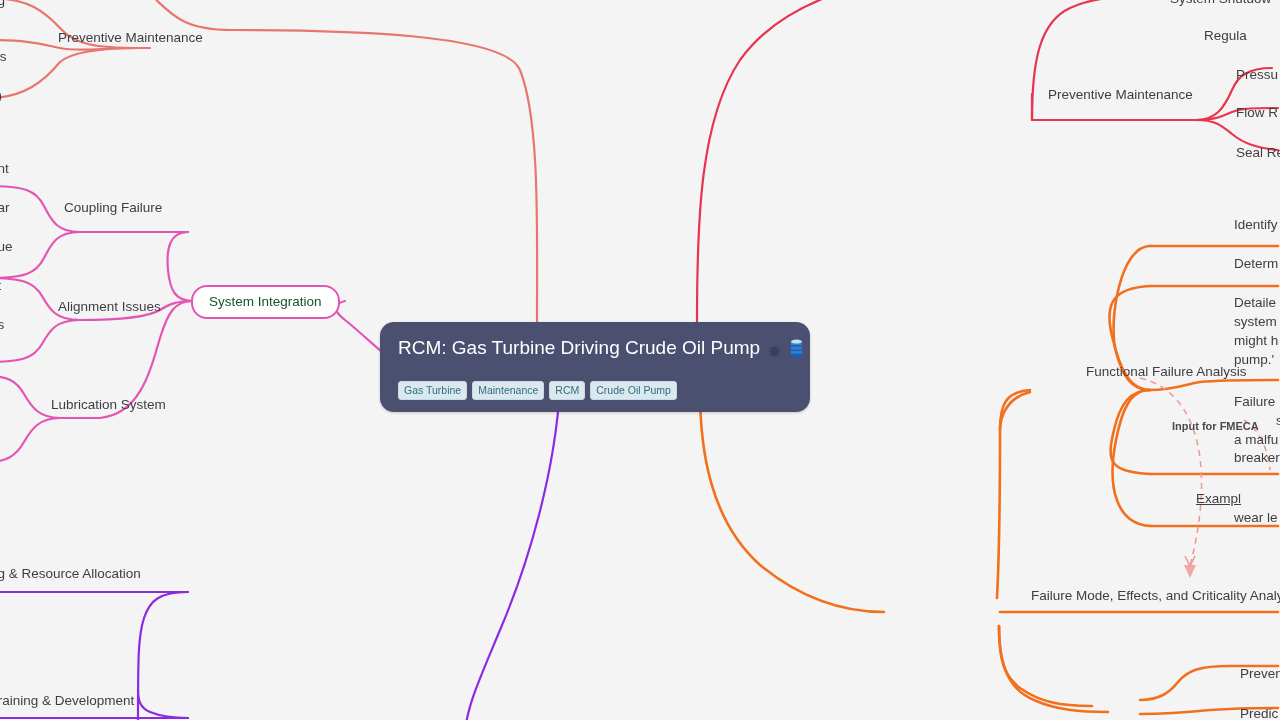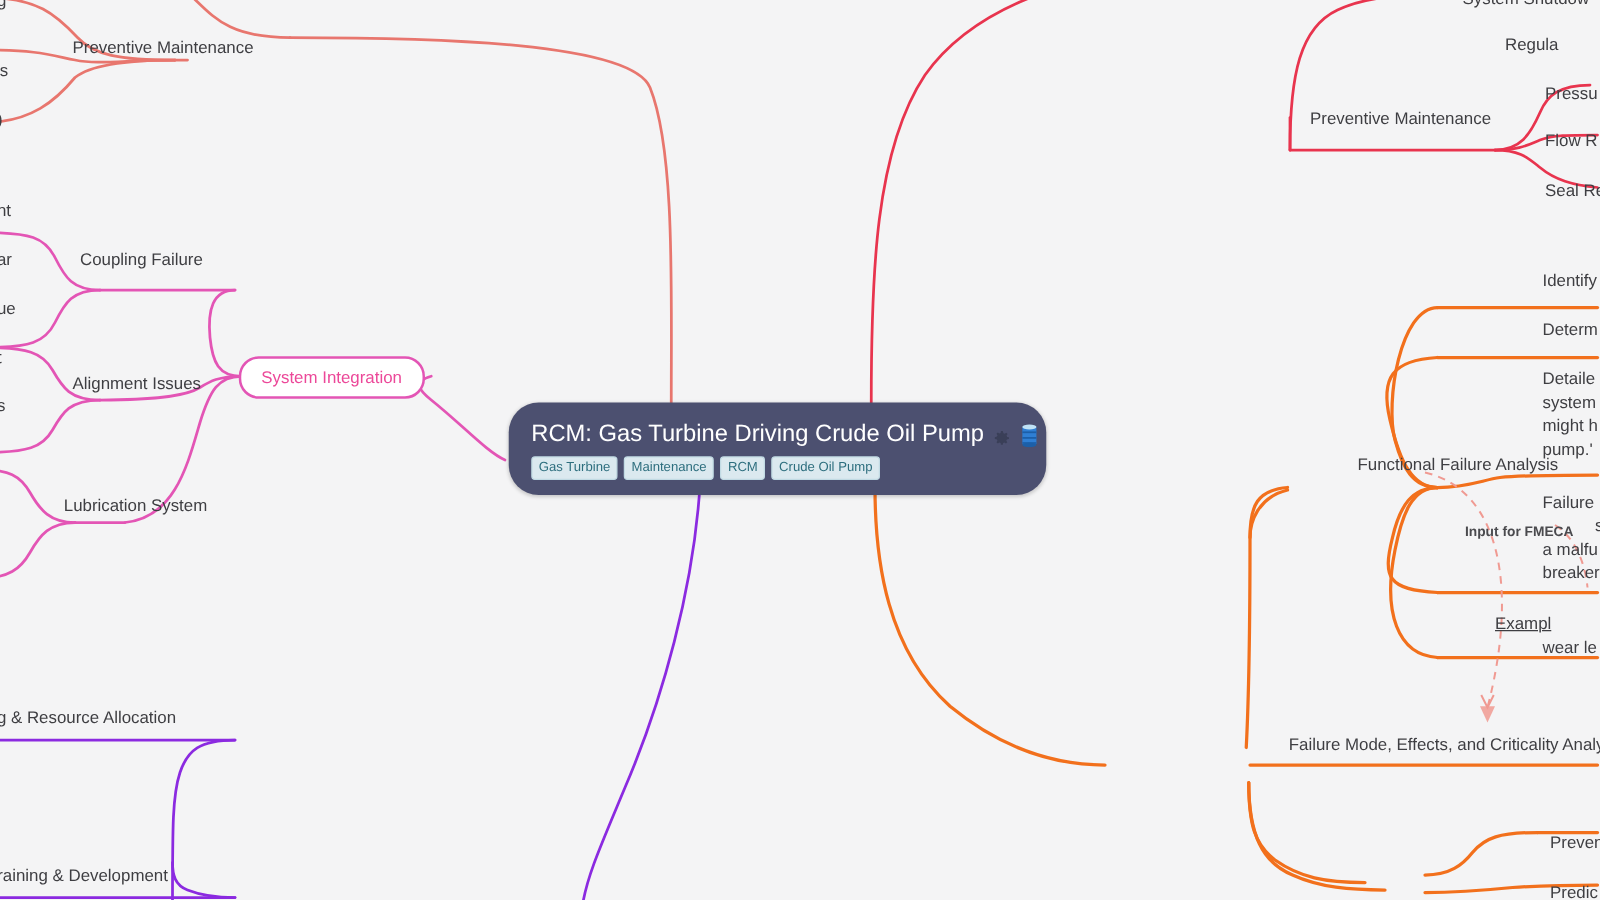--- a/index.html
+++ b/index.html
@@ -7,43 +7,43 @@
     width:1280px;height:720px;overflow:hidden;position:relative;
     background:#f4f4f5;
     font-family:"Liberation Sans","DejaVu Sans",sans-serif;
     -webkit-font-smoothing:antialiased;
   }
   #canvas{position:absolute;inset:0;width:1280px;height:720px;}
   svg.links{position:absolute;left:0;top:0;width:1280px;height:720px;pointer-events:none;}
 
   
   .central{
-    position:absolute;left:407px;top:322px;width:430px;
-    background:#4c5070;border-radius:24px;
+    position:absolute;left:380px;top:322px;width:430px;
+    background:#4c5070;border-radius:14px;
     padding:14px 18px 12px 18px;box-sizing:border-box;
     box-shadow:0 1px 3px rgba(0,0,0,.18);
   }
   .central-title{
     color:#ffffff;font-size:19px;line-height:24px;font-weight:400;
     display:flex;align-items:center;gap:7px;white-space:nowrap;
   }
-  .central-tags{margin-top:5px;display:flex;gap:5px;align-items:center;}
+  .central-tags{margin-top:21px;display:flex;gap:5px;align-items:center;}
   .tag{
     background:#dbe9ef;color:#2d6e7e;border:1px solid #c2dbe4;
     font-size:10.5px;line-height:11px;padding:3px 5px;border-radius:3px;
     white-space:nowrap;
   }
   .gear-ic{display:inline-block;width:15px;height:15px;flex:0 0 auto;}
   .barrel-ic{display:inline-block;width:15px;height:19px;flex:0 0 auto;}
 
   
   .pill{
     position:absolute;background:#ffffff;border-radius:16px;
     border:2.2px solid #cccccc;
-    font-size:13.5px;line-height:16px;color:#ec4899;
+    font-size:13.5px;line-height:16px;color:#14532d;
     padding:7px 16px;box-sizing:border-box;white-space:nowrap;
     display:flex;align-items:center;justify-content:center;
   }
   .pill.pink{border-color:#e355b5;}
   .pill.orange{border-color:#f2701c;}
 
   
   .lbl{
     position:absolute;font-size:13.5px;line-height:18px;color:#3e3e42;
     white-space:nowrap;

